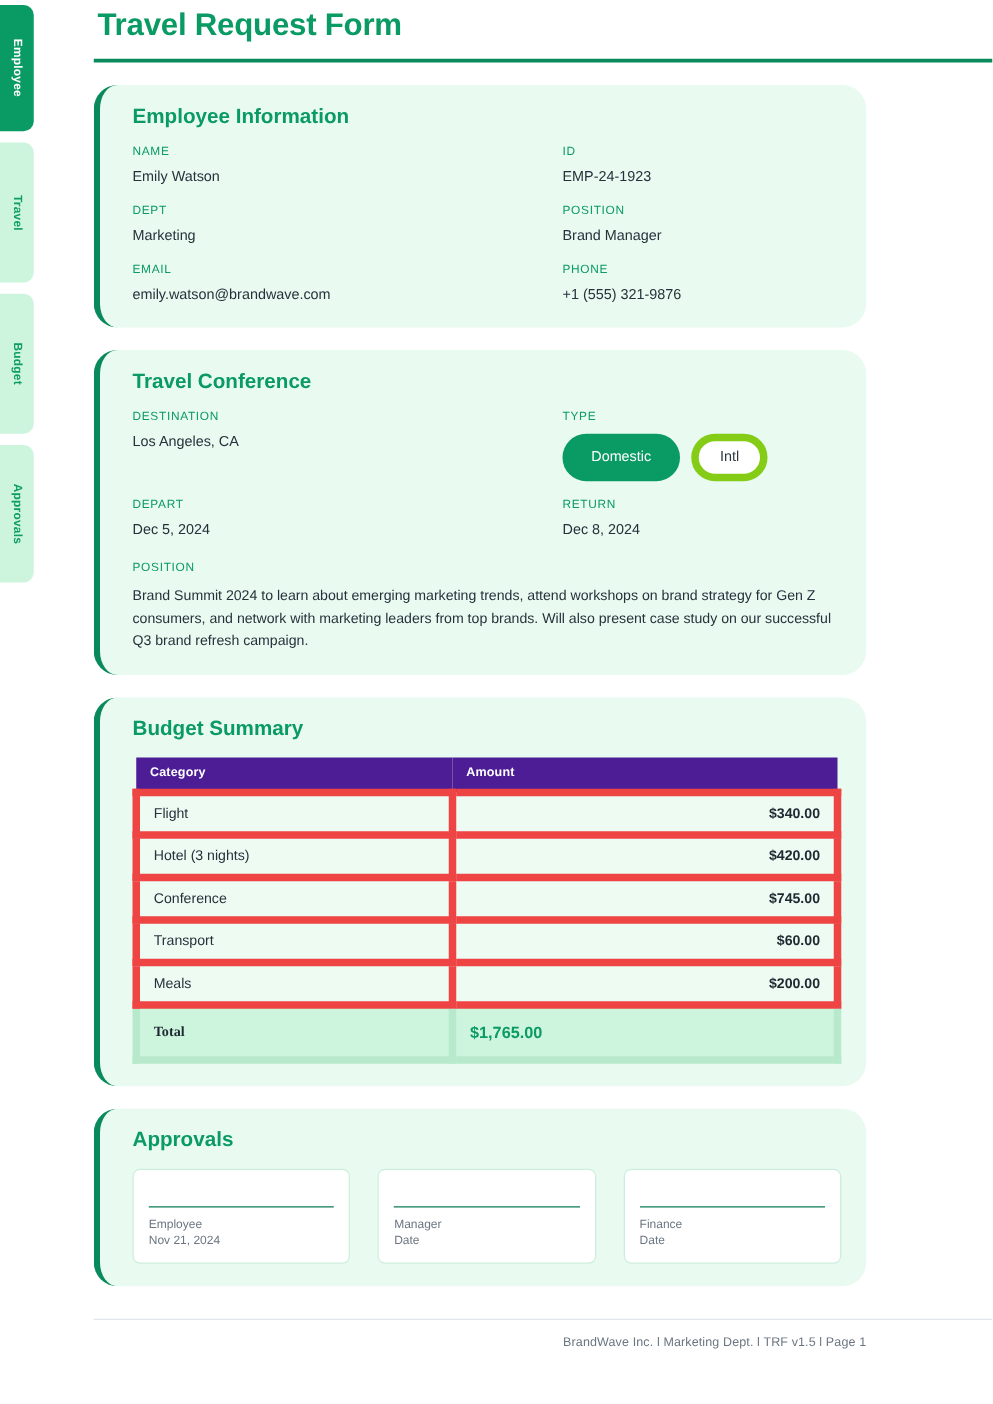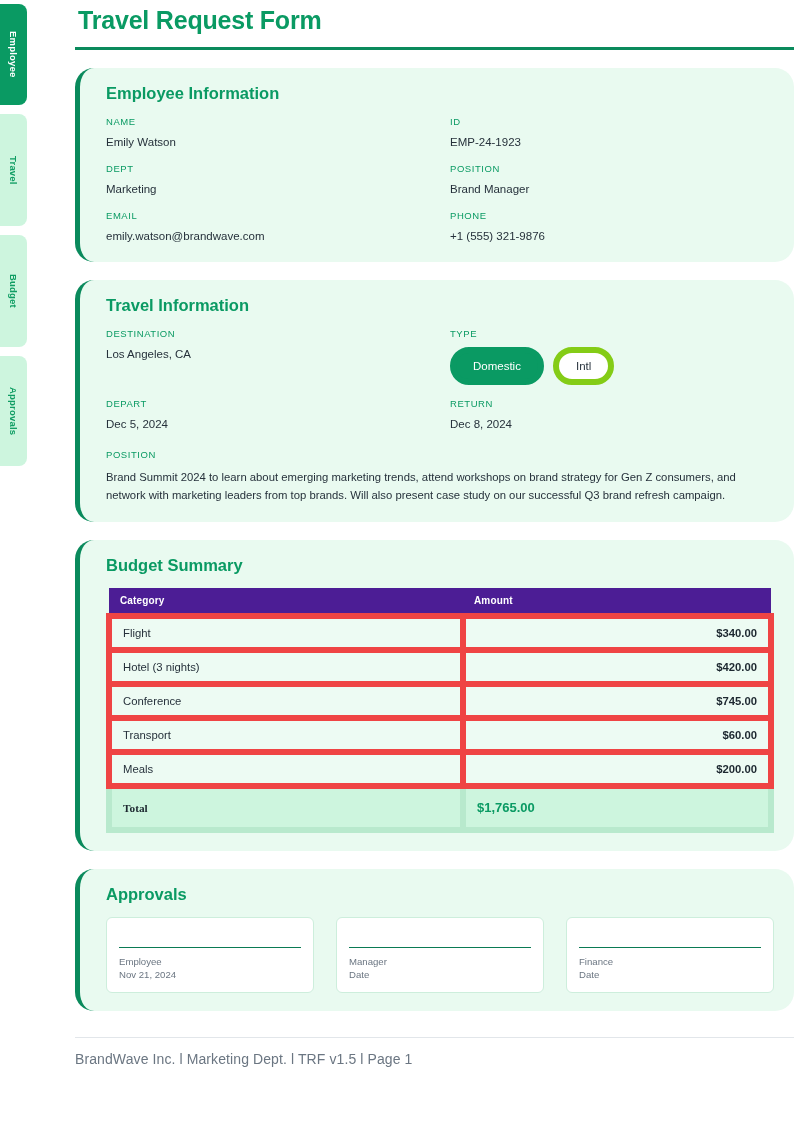--- a/index.html
+++ b/index.html
@@ -51,21 +51,21 @@
   .side-tab.t-employee  { height: 101px; }
   .side-tab.t-travel    { height: 112px; }
   .side-tab.t-budget    { height: 112px; }
   .side-tab.t-approvals { height: 110px; }
 
   
   .content {
     position: absolute;
     left: 75px;
     top: 0;
-    width: 719px;
+    width: 618px;
     padding-top: 4px;
   }
 
   .doc-title {
     font-size: 25px;
     font-weight: bold;
     color: #0a9a63;
     letter-spacing: -0.2px;
     padding: 0 0 0 3px;
     line-height: 32px;
@@ -216,22 +216,22 @@
   }
 
   
   .footer-rule {
     height: 1px;
     background: #e2e6ea;
     margin-top: 26px;
     width: 719px;
   }
   .footer-text {
-    text-align: left;
-    font-size: 14px;
+    text-align: right;
+    font-size: 10px;
     color: #6b7682;
     padding-top: 13px;
     letter-spacing: 0.1px;
   }
 </style>
 </head>
 <body>
 
 <div class="page">
 
@@ -279,21 +279,21 @@
           <div class="field-value">emily.watson@brandwave.com</div>
         </div>
         <div class="field">
           <div class="field-label">PHONE</div>
           <div class="field-value">+1 (555) 321-9876</div>
         </div>
       </div>
     </section>
 
     <section class="card">
-      <h2 class="card-title">Travel Information</h2>
+      <h2 class="card-title">Travel Conference</h2>
       <div class="field-grid">
 
         <div class="field">
           <div class="field-label">DESTINATION</div>
           <div class="field-value">Los Angeles, CA</div>
         </div>
 
         <div class="field">
           <div class="field-label">TYPE</div>
           <div class="pill-row">

